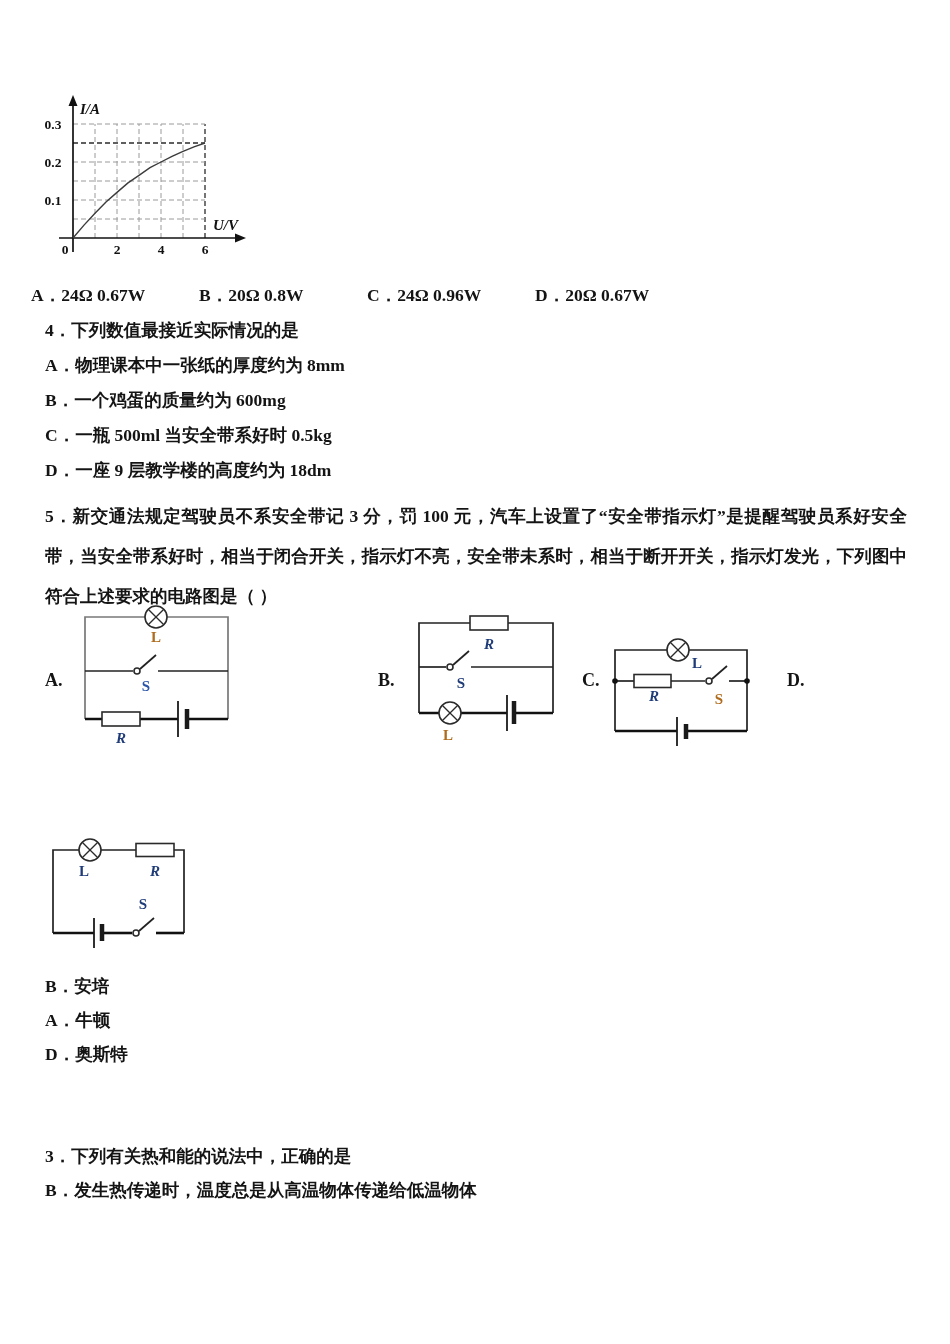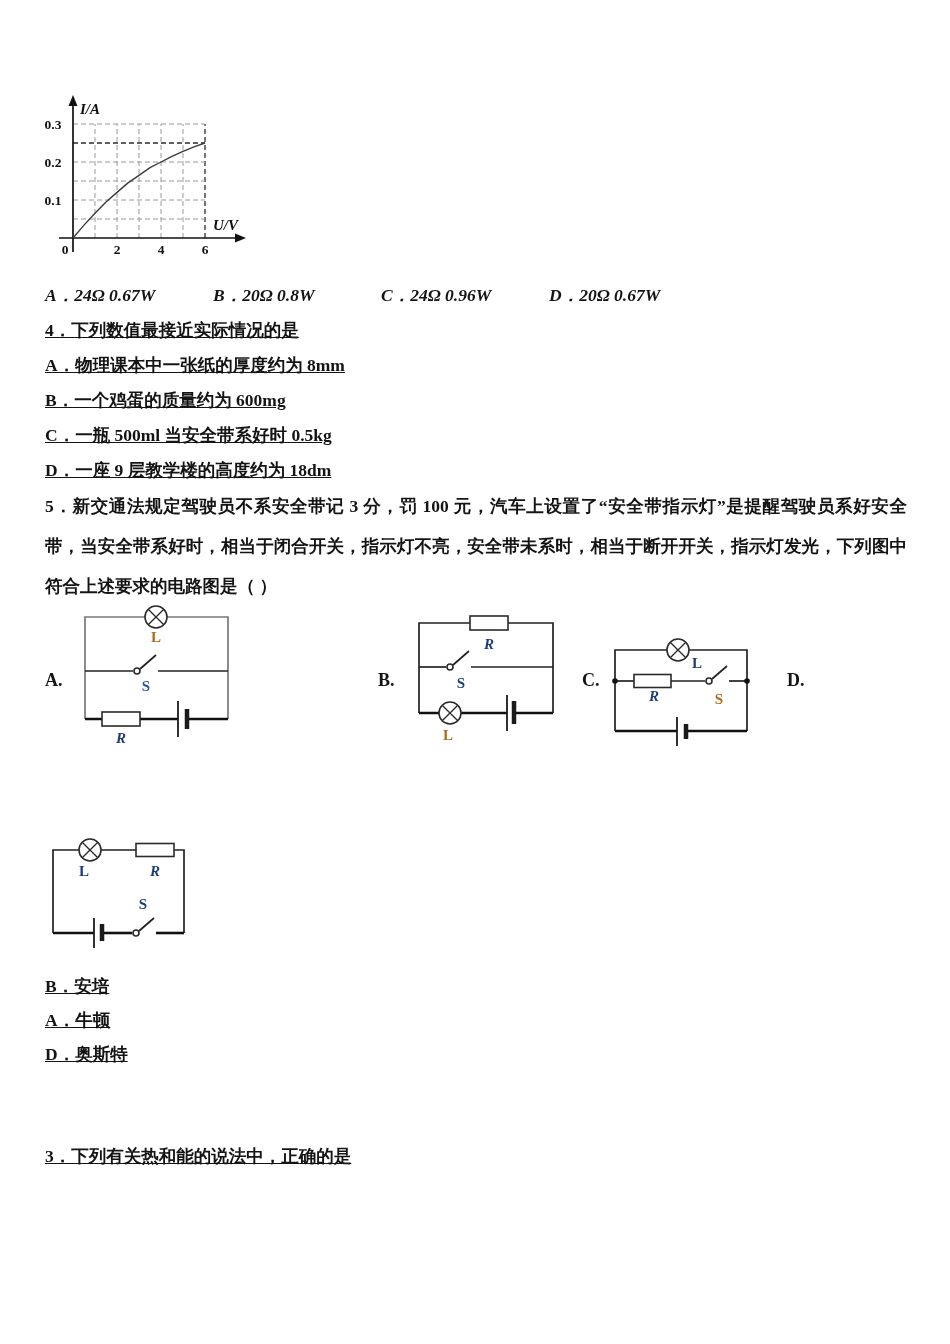--- a/index.html
+++ b/index.html
@@ -1,21 +1,21 @@
 <!DOCTYPE html>
 <html><head>
 <meta charset="utf-8">
 <style>
   html,body{margin:0;padding:0;background:#fff;}
   .page{position:relative;width:950px;height:1344px;background:#ffffff;overflow:hidden;
         font-family:"Liberation Serif",serif;font-weight:700;color:#141414;}
   .abs{position:absolute;}
   .block{position:absolute;left:45px;font-size:17.5px;}
-  .line{white-space:pre;text-decoration:underline;}
-  .q3-row{position:absolute;left:45px;top:283px;width:880px;height:24px;font-style:italic;}
+  .line{white-space:pre;}
+  .q3-row{position:absolute;left:31px;top:283px;width:880px;height:24px;}
   .q3-row .opt{position:absolute;top:0;font-size:17.5px;white-space:pre;}
   .para{text-align:justify;}
   .cletter{position:absolute;font-size:18px;font-weight:700;}
   
   .grid{stroke:#9a9a9a;stroke-width:1;stroke-dasharray:5 3;fill:none;}
   .grid.hot{stroke:#2b2b2b;stroke-width:1.3;}
   .axis{stroke:#111;stroke-width:1.7;}
   .arrow{fill:#111;stroke:none;}
   .tick{font-family:"Liberation Serif",serif;font-weight:700;font-size:13.5px;fill:#111;text-anchor:middle;}
   .axlab{font-family:"Liberation Serif",serif;font-weight:700;font-style:italic;font-size:15px;fill:#111;}
@@ -76,21 +76,21 @@
   </div>
 
   <div class="block" style="top:313px;line-height:35px;">
     <div class="line">4．下列数值最接近实际情况的是</div>
     <div class="line">A．物理课本中一张纸的厚度约为 8mm</div>
     <div class="line">B．一个鸡蛋的质量约为 600mg</div>
     <div class="line">C．一瓶 500ml 当安全带系好时 0.5kg</div>
     <div class="line">D．一座 9 层教学楼的高度约为 18dm</div>
   </div>
 
-  <div class="block para" style="top:486px;width:862px;line-height:40px;">
+  <div class="block para" style="top:496px;width:862px;line-height:40px;">
     <span>5．新交通法规定驾驶员不系安全带记 3 分，罚 100 元，汽车上设置了“安全带指示灯”是提醒驾驶员系好安全带，当安全带系好时，相当于闭合开关，指示灯不亮，安全带未系时，相当于断开开关，指示灯发光，下列图中符合上述要求的电路图是（ ）</span>
   </div>
 
   <span class="cletter" style="left:45px;top:670px;">A.</span>
   <span class="cletter" style="left:378px;top:670px;">B.</span>
   <span class="cletter" style="left:582px;top:670px;">C.</span>
   <span class="cletter" style="left:787px;top:670px;">D.</span>
 
   <div class="abs" style="left:80px;top:605px;">
     <svg width="155" height="145" viewBox="0 0 155 145">
@@ -203,15 +203,16 @@
   </div>
 
   <div class="block" style="top:969px;line-height:34px;">
     <div class="line">B．安培</div>
     <div class="line">A．牛顿</div>
     <div class="line">D．奥斯特</div>
   </div>
 
   <div class="block" style="top:1139px;line-height:34px;">
     <div class="line">3．下列有关热和能的说法中，正确的是</div>
+    <div class="line">B．发生热传递时，温度总是从高温物体传递给低温物体</div>
   </div>
 
 </div>
 
 </body></html>

